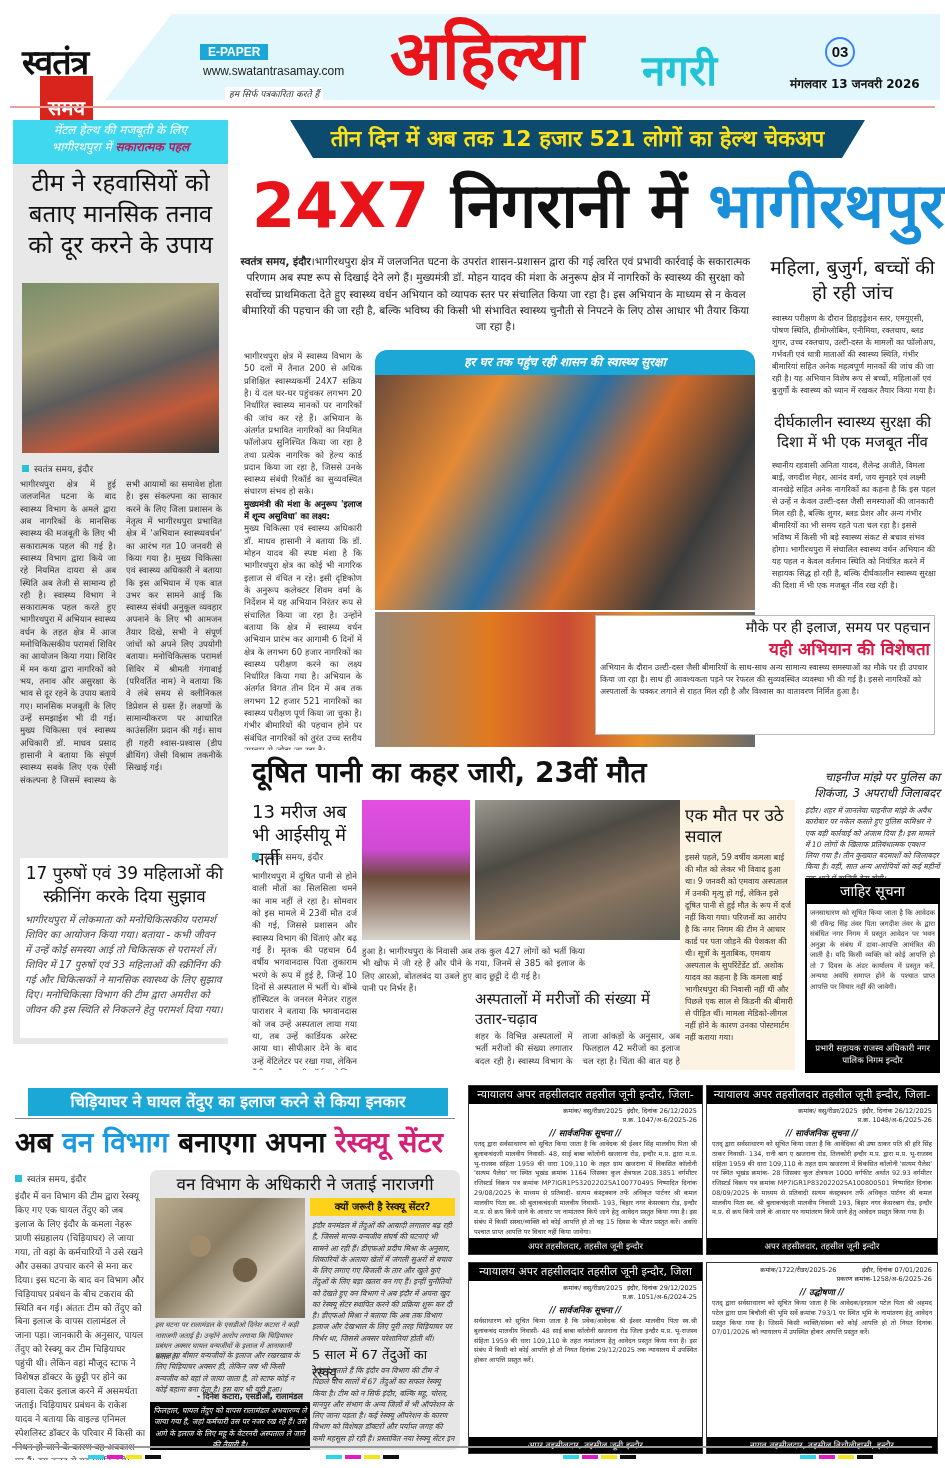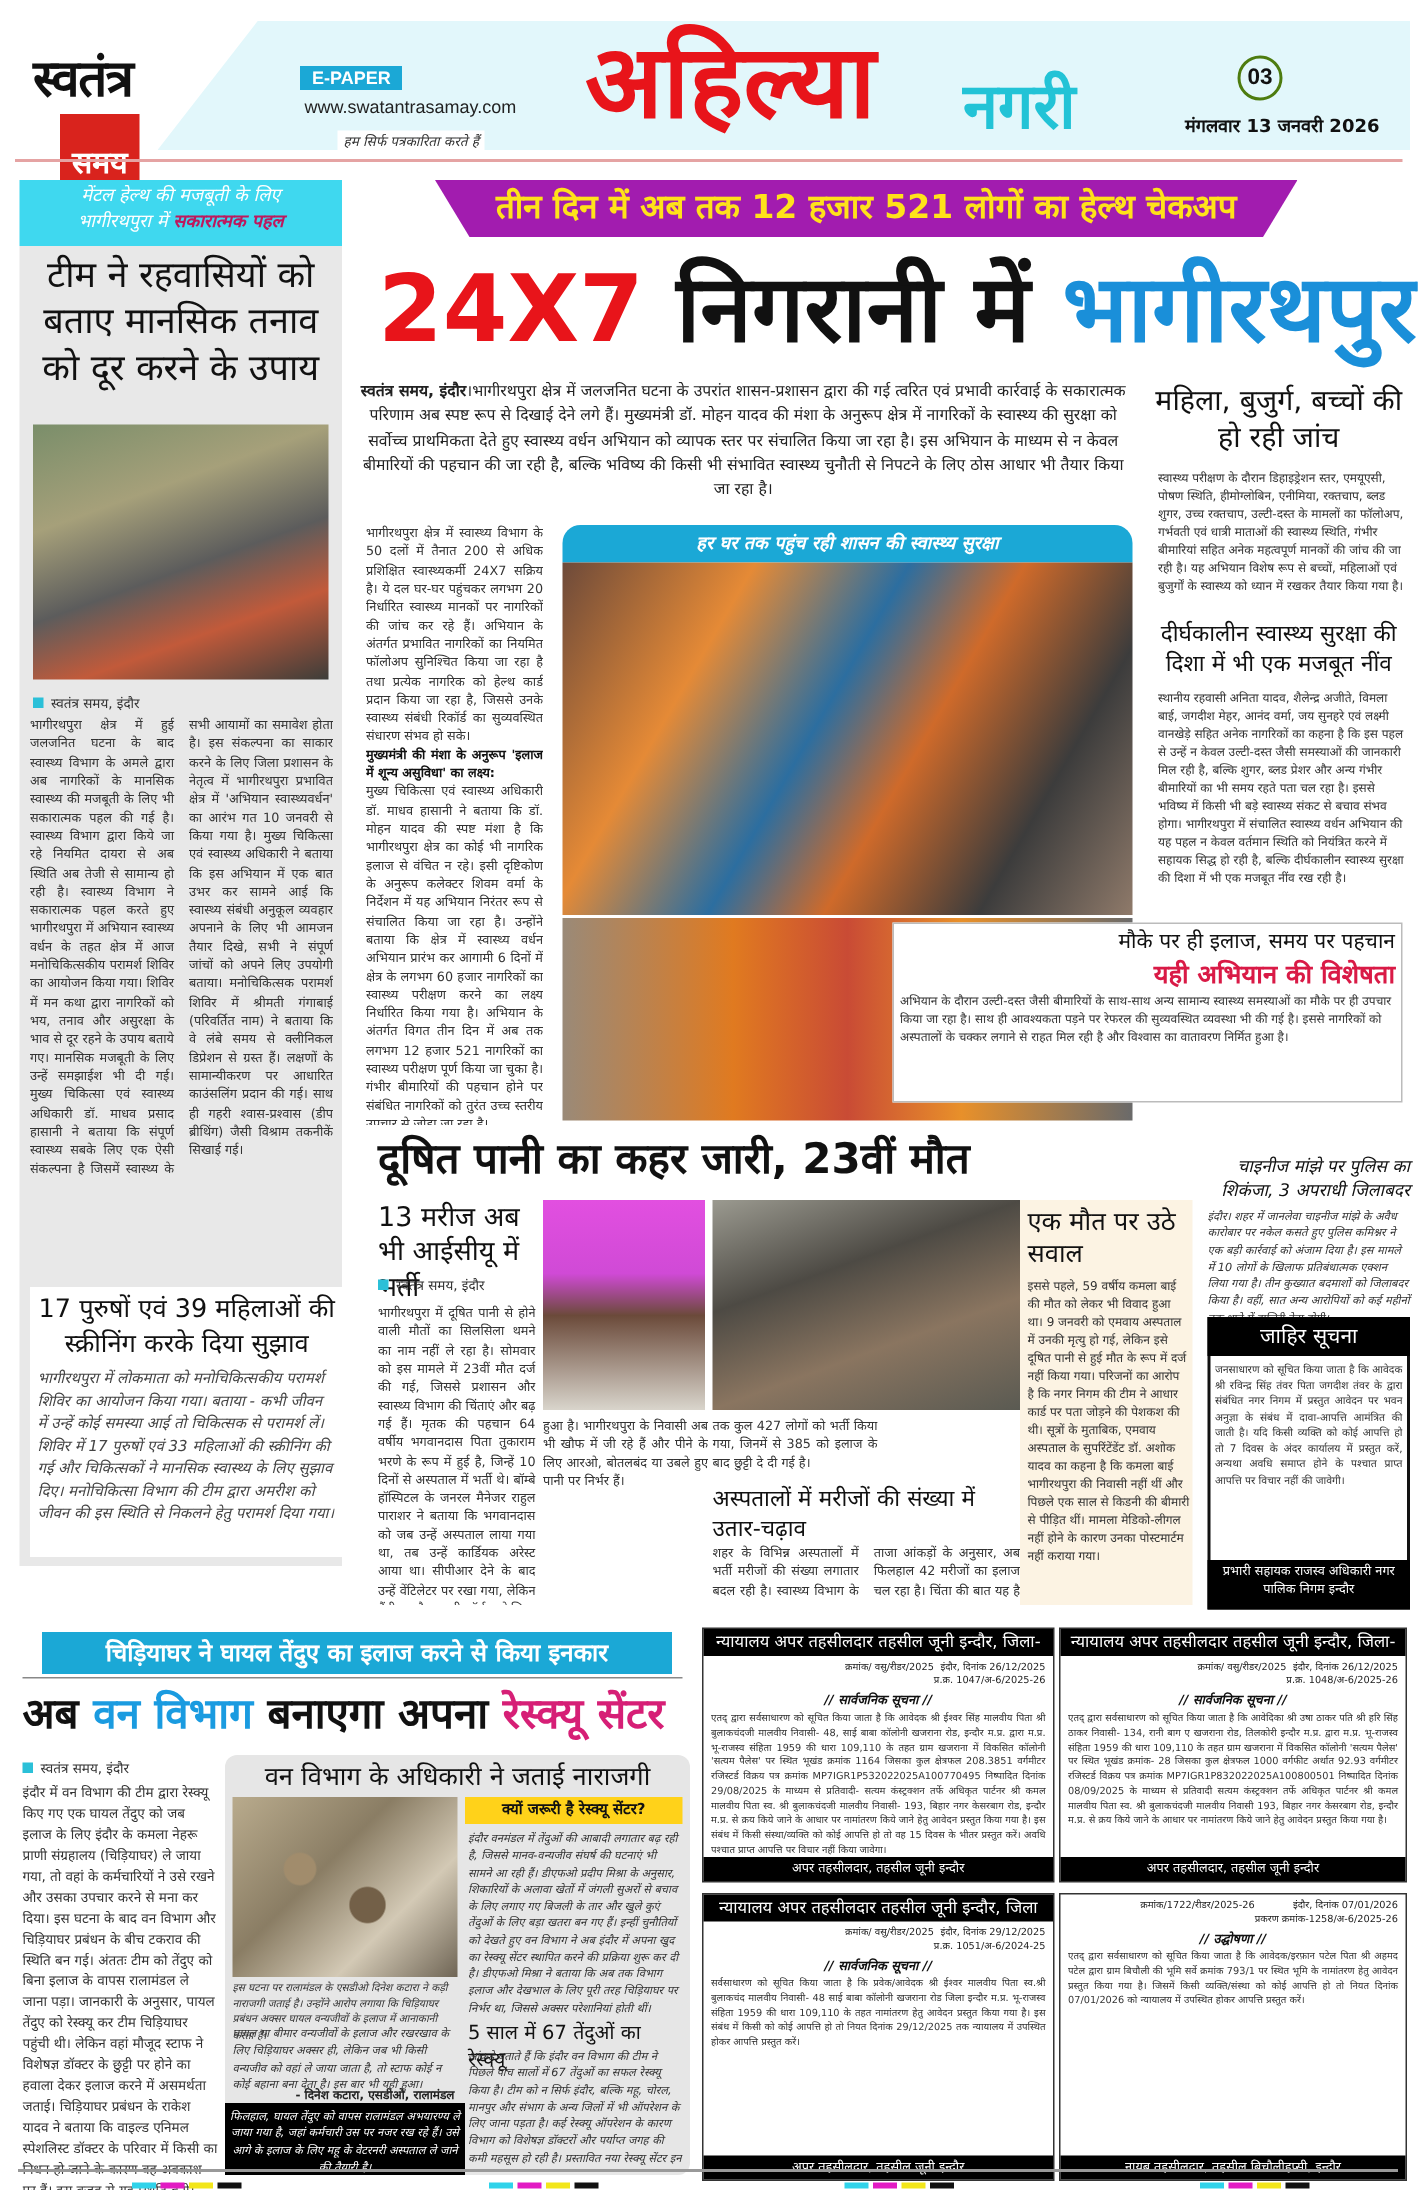--- a/index.html
+++ b/index.html
@@ -1,43 +1,43 @@
 <!DOCTYPE html>
 <html><head>
 <meta charset="utf-8">
 <style>
   * { box-sizing: border-box; margin: 0; padding: 0; }
   body { width: 945px; height: 1468px; background: #fff; font-family: "DejaVu Sans", sans-serif; color: #111; overflow: hidden; position: relative; }
   .abs { position: absolute; }
   .mast-band { left: 105px; top: 14px; width: 835px; height: 86px; background: #e2f7fb; clip-path: polygon(8% 0, 100% 0, 100% 100%, 0 100%); }
-  .logo-top { left: 22px; top: 28px; font-family: "DejaVu Serif", serif; font-weight: bold; font-size: 34px; color: #111; letter-spacing: -1px; }
+  .logo-top { left: 22px; top: 38px; font-family: "DejaVu Serif", serif; font-weight: bold; font-size: 34px; color: #111; letter-spacing: -1px; }
   .logo-bottom { left: 40px; top: 76px; background: #d9231d; color: #fff; font-weight: bold; font-size: 20px; padding: 18px 8px; font-family: "DejaVu Serif", serif; }
   .epaper-tag { left: 200px; top: 44px; background: #1ba8d6; color: #fff; font-size: 12px; font-weight: bold; padding: 1px 8px; font-family: "Liberation Sans", sans-serif; }
   .site-url { left: 203px; top: 64px; font-size: 12px; font-family: "Liberation Sans", sans-serif; color: #222; }
   .motto { left: 225px; top: 87px; font-size: 9px; font-style: italic; color: #333; background: #fff; padding: 0 4px; }
   .title-main { left: 390px; top: 22px; font-size: 68px; font-weight: bold; color: #e8141a; font-family: "DejaVu Sans", sans-serif; line-height: 1; }
   .title-sub { left: 642px; top: 50px; font-size: 42px; color: #22c3d6; font-weight: bold; line-height: 1; }
-  .page-no { left: 825px; top: 37px; width: 30px; height: 30px; border: 2px solid #4d7c0f; border-radius: 50%; font-weight: bold; font-size: 15px; text-align: center; line-height: 26px; font-family: "Liberation Sans", sans-serif; }
+  .page-no { left: 825px; top: 37px; width: 30px; height: 30px; border: 2px solid #3b82f6; border-radius: 50%; font-weight: bold; font-size: 15px; text-align: center; line-height: 26px; font-family: "Liberation Sans", sans-serif; }
   .issue-date { left: 790px; top: 75px; font-size: 12px; font-weight: bold; }
   .mast-rule { left: 10px; top: 106px; width: 925px; height: 2px; background: #e5a3a3; }
 
   .side-kicker { left: 13px; top: 120px; width: 215px; height: 44px; background: #3fd8ef; color: #fff; font-style: italic; font-size: 12px; text-align: center; line-height: 1.4; padding-top: 2px; }
   .side-kicker b { color: #be185d; }
   .side-box { left: 13px; top: 164px; width: 215px; height: 880px; background: #e8e8e8; }
   .side-head { left: 13px; top: 168px; width: 215px; font-size: 24px; text-align: center; line-height: 1.3; font-weight: 500; }
   .side-photo { left: 22px; top: 283px; width: 197px; height: 170px; background: linear-gradient(160deg, #7a8e6a 0%, #a6a07a 30%, #5c5c5c 55%, #c25a3a 75%, #3d3d3a 100%); }
   .byline { font-size: 9px; color: #333; }
   .byline::before { content: ""; display: inline-block; width: 7px; height: 7px; background: #2bc0d8; margin-right: 5px; }
   .body-cols { font-size: 8.5px; line-height: 1.45; color: #333; text-align: justify; column-gap: 10px; }
   .side-text { left: 20px; top: 478px; width: 202px; height: 325px; column-count: 2; overflow: hidden; }
   .sub-box { left: 20px; top: 858px; width: 210px; height: 180px; background: #fff; }
   .sub-head { left: 22px; top: 862px; width: 205px; font-size: 17px; text-align: center; line-height: 1.35; }
   .sub-text { left: 25px; top: 912px; width: 198px; height: 120px; font-size: 10px; font-style: italic; line-height: 1.5; color: #444; overflow: hidden; }
 
-  .kicker-banner { left: 290px; top: 120px; width: 575px; height: 38px; background: #a21caf; color: #ffe21a; font-size: 22px; font-weight: bold; text-align: center; line-height: 38px; clip-path: polygon(0 0, 100% 0, 96% 100%, 4% 100%); }
+  .kicker-banner { left: 290px; top: 120px; width: 575px; height: 38px; background: #0c4a6e; color: #ffe21a; font-size: 22px; font-weight: bold; text-align: center; line-height: 38px; clip-path: polygon(0 0, 100% 0, 96% 100%, 4% 100%); }
   .lead-head { left: 252px; top: 170px; font-size: 62px; font-weight: bold; line-height: 1.15; white-space: nowrap; }
   .lead-head .red { color: #e8141a; }
   .lead-head .blue { color: #1a8fd9; }
   .lead-intro { left: 238px; top: 253px; width: 515px; font-size: 10.5px; line-height: 1.55; text-align: center; color: #222; }
   .lead-intro b { font-weight: bold; }
   .lead-col-text { left: 244px; top: 350px; width: 118px; height: 400px; overflow: hidden; }
   .photo-band { left: 375px; top: 350px; width: 380px; height: 25px; background: #1ba8d6; color: #fff; font-size: 12px; font-weight: bold; text-align: center; line-height: 25px; font-style: italic; border-radius: 12px 12px 0 0; }
   .lead-photo1 { left: 375px; top: 375px; width: 380px; height: 235px; background: linear-gradient(120deg, #6d4a3a 0%, #e58a36 25%, #2c6ea0 45%, #cf6a2a 60%, #3c3c3c 80%, #8f7a6a 100%); }
   .lead-photo2 { left: 375px; top: 612px; width: 380px; height: 135px; background: linear-gradient(90deg, #9a8a78 0%, #e07a20 30%, #c94b35 50%, #e8902a 70%, #6a6a6a 100%); }
 

